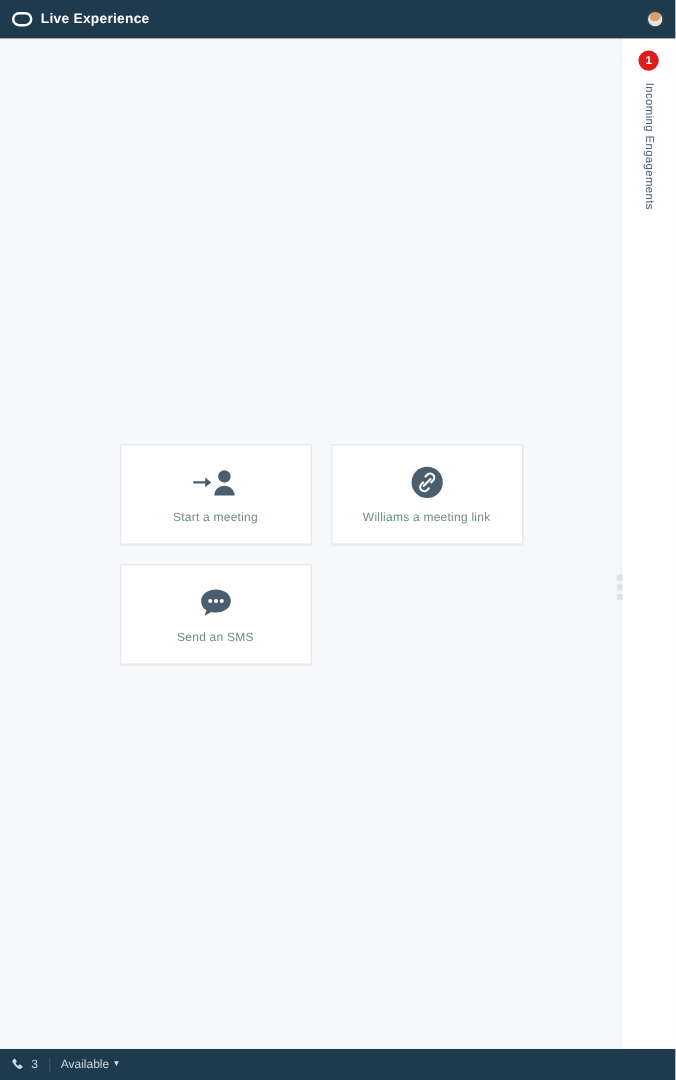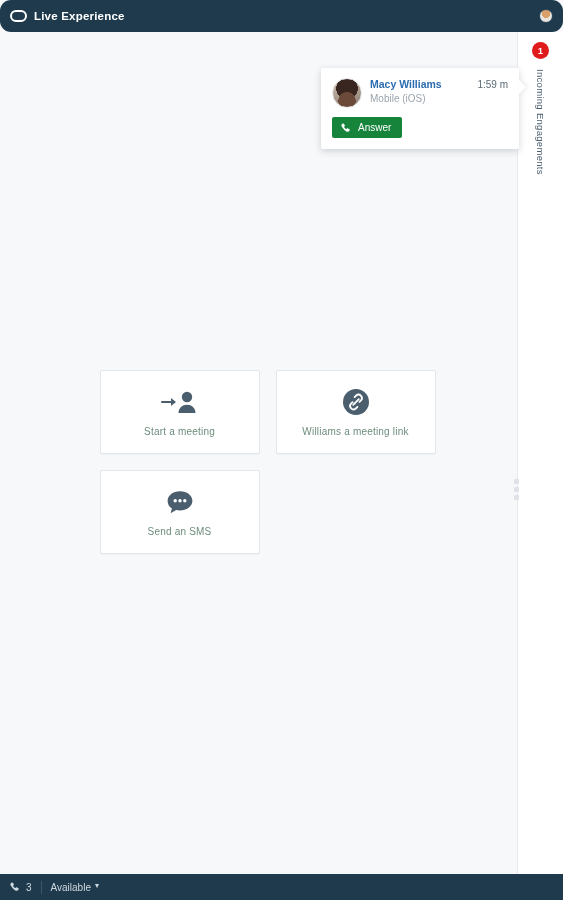--- a/index.html
+++ b/index.html
@@ -19,21 +19,20 @@
   
   .topbar {
     height: 32px;
     background: #1e3a4c;
     display: flex;
     align-items: center;
     padding: 0 10px;
     flex: 0 0 32px;
     position: relative;
     z-index: 40;
-    border-radius: 11px;
   }
   .brand { display: flex; align-items: center; gap: 7px; }
   .brand-logo {
     width: 17px; height: 12px;
     border: 2px solid #ffffff;
     border-radius: 7px;
     display: inline-block;
   }
   .brand-text {
     color: #ffffff;
@@ -301,36 +300,20 @@
         <i></i>
       </div>
 
     </div>
 
     <div class="rail">
       <div class="rail-badge">1</div>
       <div class="rail-label">Incoming Engagements</div>
     </div>
 
-    <div class="notif">
-      <div class="notif-top">
-        <div class="notif-avatar"></div>
-        <div class="notif-meta">
-          <div class="notif-name">Macy Williams</div>
-          <div class="notif-sub">Mobile (iOS)</div>
-        </div>
-        <div class="notif-timer">1:59 m</div>
-      </div>
-      <button class="answer-btn">
-        <svg width="12" height="12" viewBox="0 0 16 16" fill="none">
-          <path d="M3.2 2.2c.5-.5 1.3-.5 1.8.1l1.3 1.7c.4.5.3 1.2-.1 1.6l-.7.6c-.2.2-.2.4-.1.6.5 1 1.6 2.1 2.6 2.6.2.1.5.1.6-.1l.6-.7c.4-.5 1.1-.5 1.6-.1l1.7 1.3c.6.4.7 1.3.1 1.8l-.8.8c-.7.7-1.7.9-2.6.5C7 12 4 9 2.1 5.6c-.5-.9-.3-1.9.4-2.6z" fill="#ffffff"></path>
-        </svg>
-        <span>Answer</span>
-      </button>
-    </div>
 
   </div>
 
   <div class="bottombar">
     <div class="bb-group">
       <svg width="12" height="12" viewBox="0 0 16 16" fill="none">
         <path d="M3.2 2.2c.5-.5 1.3-.5 1.8.1l1.3 1.7c.4.5.3 1.2-.1 1.6l-.7.6c-.2.2-.2.4-.1.6.5 1 1.6 2.1 2.6 2.6.2.1.5.1.6-.1l.6-.7c.4-.5 1.1-.5 1.6-.1l1.7 1.3c.6.4.7 1.3.1 1.8l-.8.8c-.7.7-1.7.9-2.6.5C7 12 4 9 2.1 5.6c-.5-.9-.3-1.9.4-2.6z" fill="#cfd9e0"></path>
       </svg>
       <span>3</span>
     </div>

